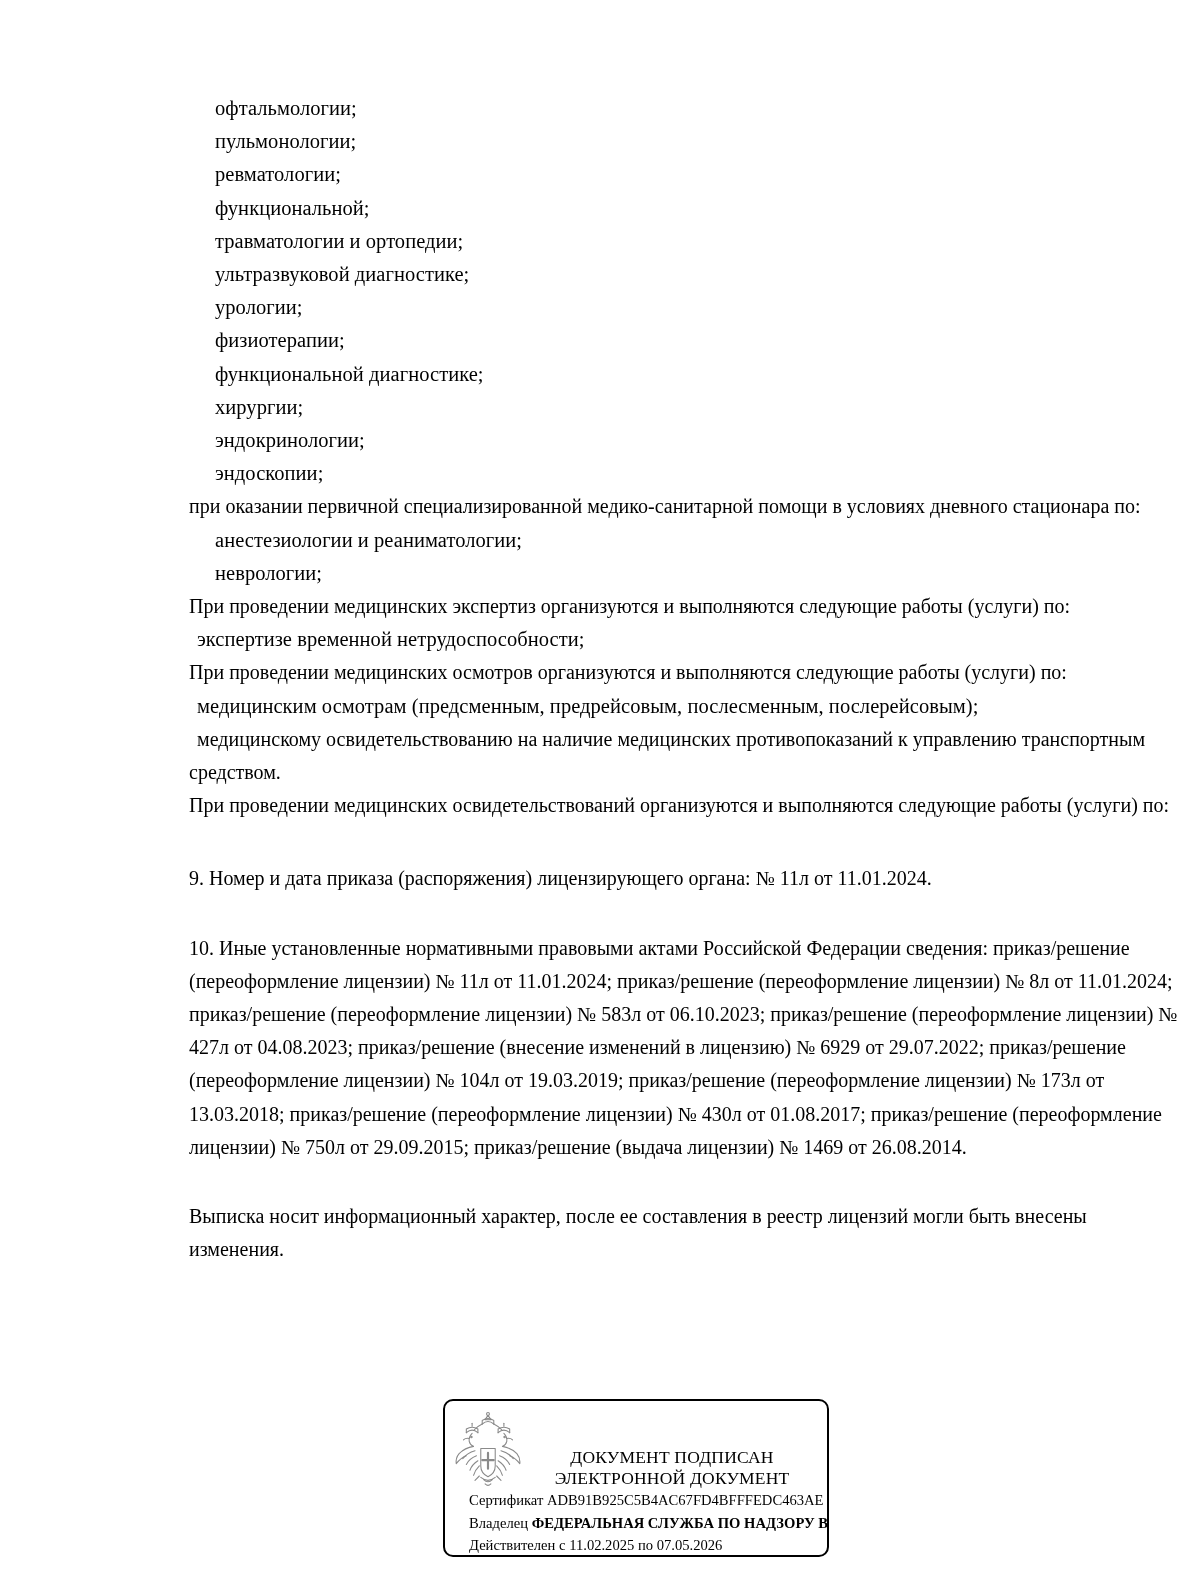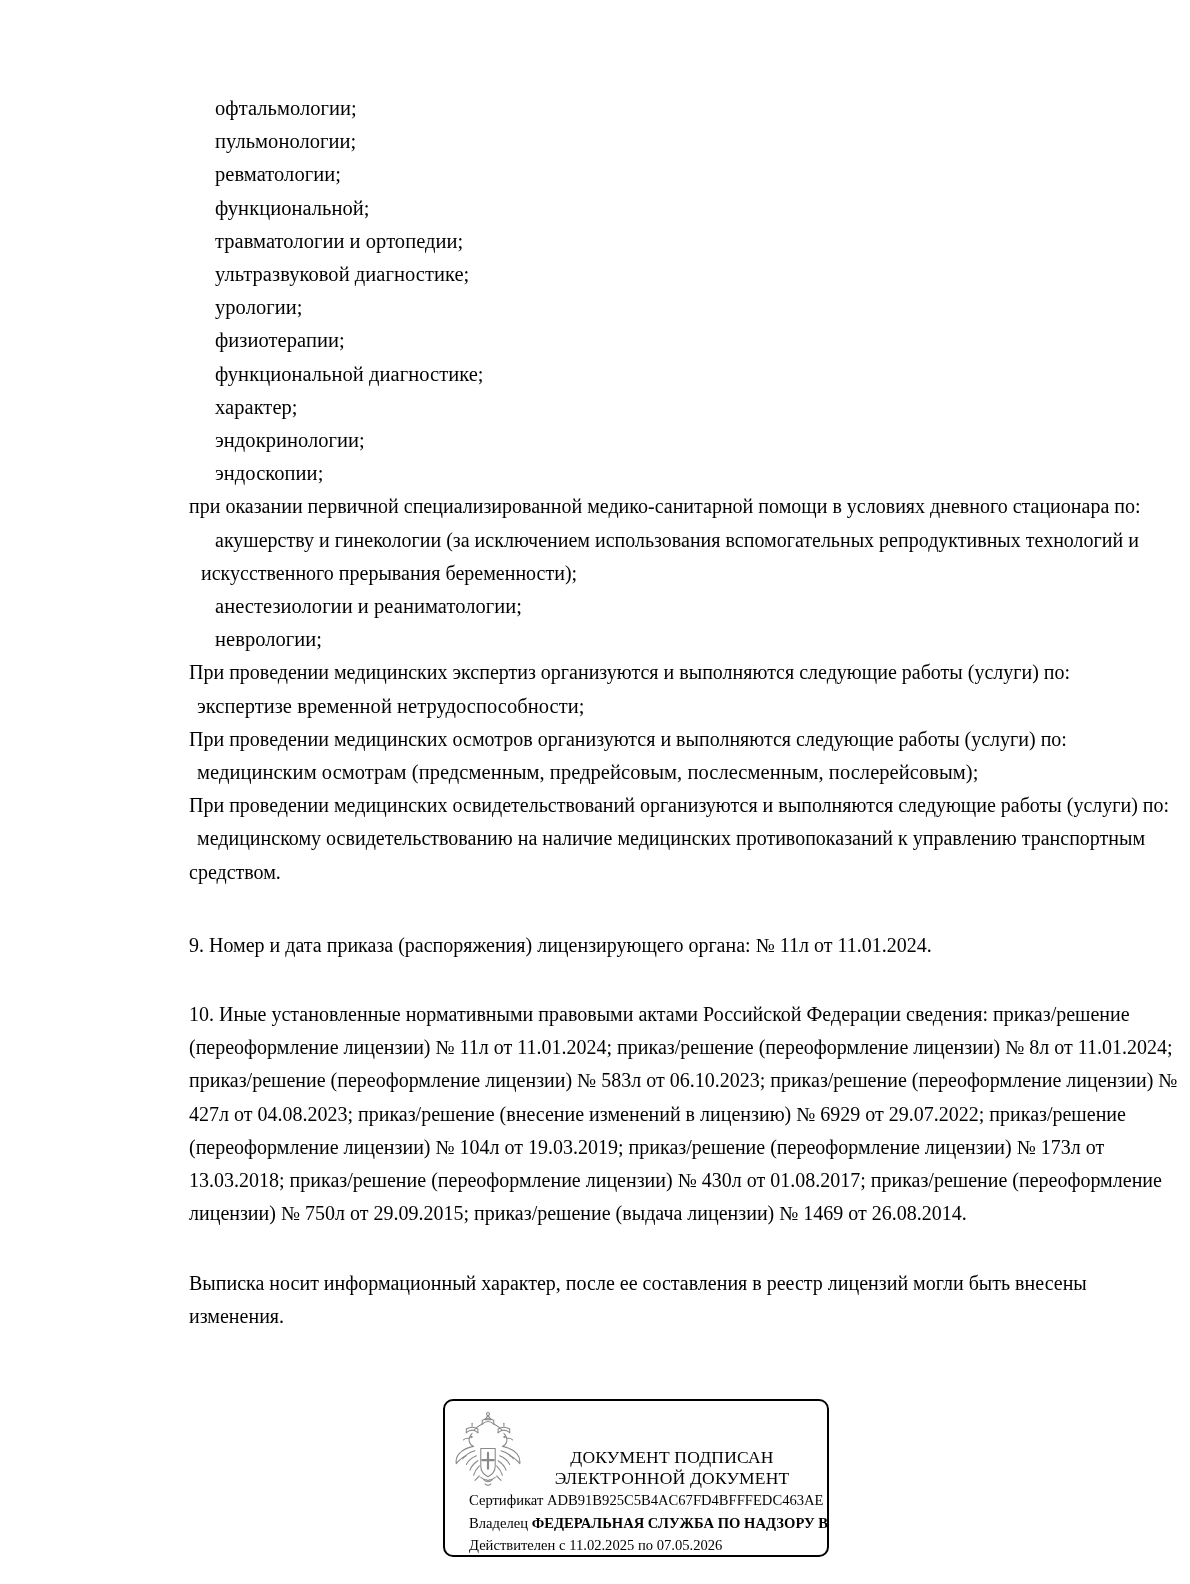--- a/index.html
+++ b/index.html
@@ -109,41 +109,40 @@
     <div>
       <div class="line ind-list">офтальмологии;</div>
       <div class="line ind-list">пульмонологии;</div>
       <div class="line ind-list">ревматологии;</div>
       <div class="line ind-list">функциональной;</div>
       <div class="line ind-list">травматологии и ортопедии;</div>
       <div class="line ind-list">ультразвуковой диагностике;</div>
       <div class="line ind-list">урологии;</div>
       <div class="line ind-list">физиотерапии;</div>
       <div class="line ind-list">функциональной диагностике;</div>
-      <div class="line ind-list">характер;</div>
+      <div class="line ind-list">хирургии;</div>
       <div class="line ind-list">эндокринологии;</div>
       <div class="line ind-list">эндоскопии;</div>
     </div>
 
     <div class="para"> при оказании первичной специализированной медико-санитарной помощи в условиях дневного стационара по:</div>
 
     <div>
-      <div class="para ind-sub" style="text-indent:14px;">акушерству и гинекологии (за исключением использования вспомогательных репродуктивных технологий и искусственного прерывания беременности);</div>
       <div class="line ind-list">анестезиологии и реаниматологии;</div>
       <div class="line ind-list">неврологии;</div>
     </div>
 
     <div class="para">При проведении медицинских экспертиз организуются и выполняются следующие работы (услуги) по:</div>
     <div class="line ind-small">экспертизе временной нетрудоспособности;</div>
 
     <div class="para">При проведении медицинских осмотров организуются и выполняются следующие работы (услуги) по:</div>
     <div class="line ind-small">медицинским осмотрам (предсменным, предрейсовым, послесменным, послерейсовым);</div>
 
+    <div class="para ind-small" style="text-indent:8px;padding-left:0;">медицинскому освидетельствованию на наличие медицинских противопоказаний к управлению транспортным средством.</div>
     <div class="para">При проведении медицинских освидетельствований организуются и выполняются следующие работы (услуги) по:</div>
-    <div class="para ind-small" style="text-indent:8px;padding-left:0;">медицинскому освидетельствованию на наличие медицинских противопоказаний к управлению транспортным средством.</div>
 
     <div class="gap-lg"></div>
 
     <div class="para flush">9. Номер и дата приказа (распоряжения) лицензирующего органа: № 11л от 11.01.2024.</div>
 
     <div class="gap-md"></div>
 
     <div class="para flush">10. Иные установленные нормативными правовыми актами Российской Федерации сведения: приказ/решение (переоформление лицензии) № 11л от 11.01.2024; приказ/решение (переоформление лицензии) № 8л от 11.01.2024; приказ/решение (переоформление лицензии) № 583л от 06.10.2023; приказ/решение (переоформление лицензии) № 427л от 04.08.2023; приказ/решение (внесение изменений в лицензию) № 6929 от 29.07.2022; приказ/решение (переоформление лицензии) № 104л от 19.03.2019; приказ/решение (переоформление лицензии) № 173л от 13.03.2018; приказ/решение (переоформление лицензии) № 430л от 01.08.2017; приказ/решение (переоформление лицензии) № 750л от 29.09.2015; приказ/решение (выдача лицензии) № 1469 от 26.08.2014.</div>
 
     <div class="gap-md"></div>

